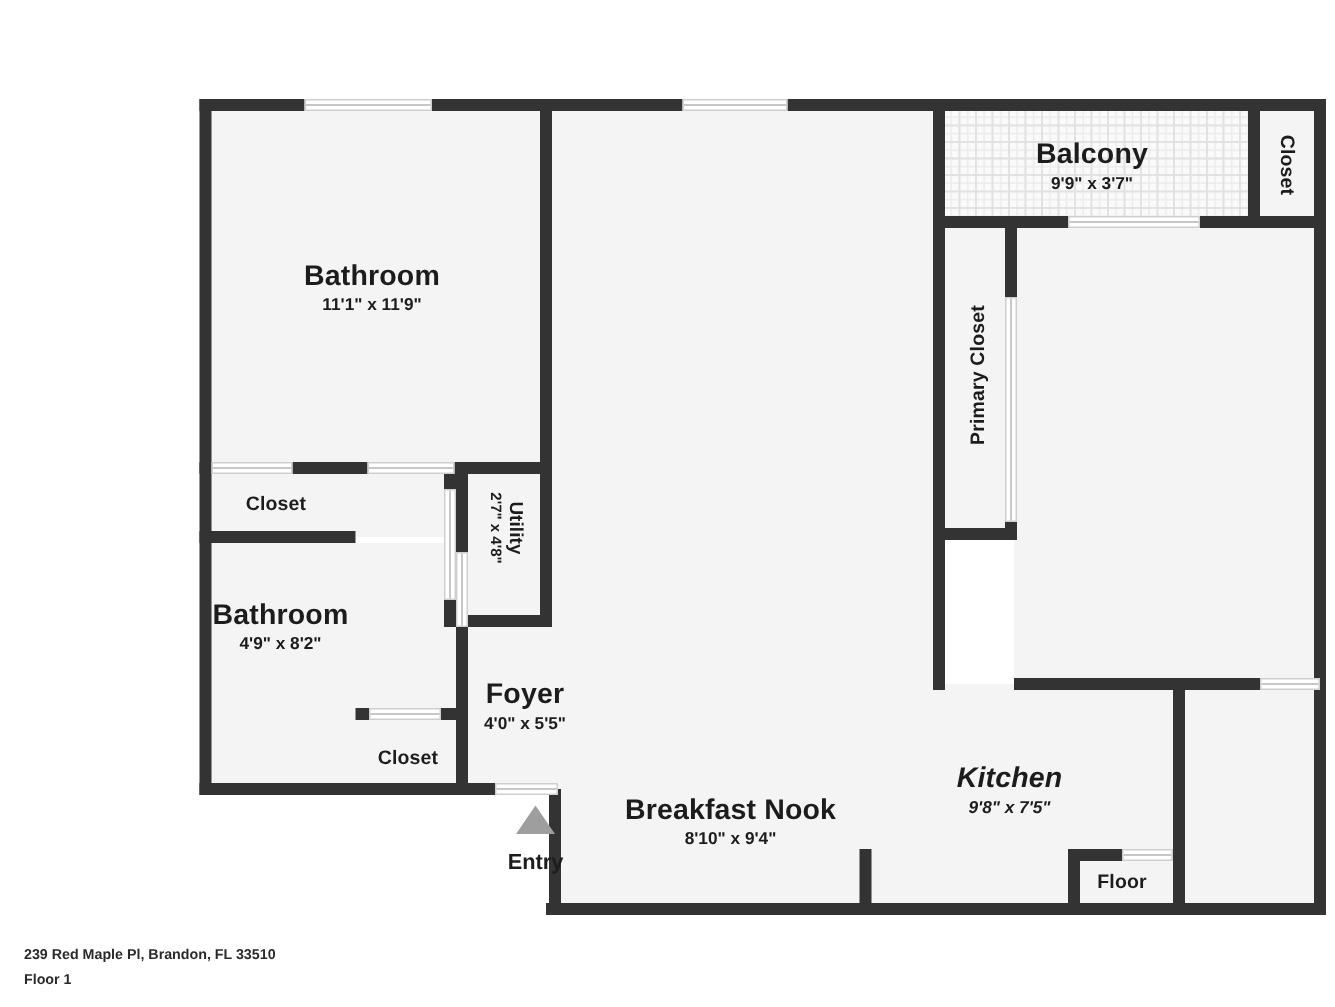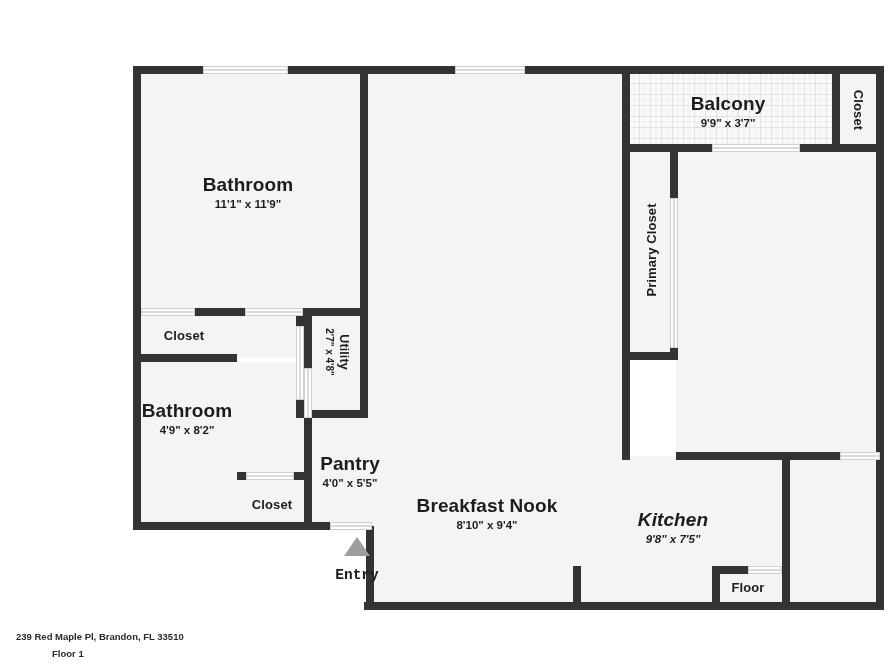--- a/index.html
+++ b/index.html
@@ -128,21 +128,20 @@
     color: #2a2a2a;
     white-space: nowrap;
   }
   #floor-name {
     position: absolute;
     left: 16px; top: 21px;
     font-size: 9.5px;
     font-weight: bold;
     color: #2a2a2a;
     white-space: nowrap;
-    margin-left: 36px;
   }
   #disclaimer {
     position: absolute;
     left: 352px; top: 22px;
     font-size: 7.2px;
     font-weight: bold;
     color: #8a8a8a;
     white-space: nowrap;
   }
 </style>
@@ -279,41 +278,41 @@
     <div class="room-label" style="left:187px; top:418px;">
       <span class="rname">Bathroom</span>
       <span class="rdim">4'9" x 8'2"</span>
     </div>
 
     <div class="room-label small" style="left:272px; top:505px;">
       <span class="rname">Closet</span>
     </div>
 
     <div class="room-label" style="left:350px; top:471px;">
-      <span class="rname">Pantry</span>
+      <span class="rname">Foyer</span>
       <span class="rdim">4'0" x 5'5"</span>
     </div>
 
-    <div class="room-label" style="left:487px; top:513px;">
+    <div class="room-label" style="left:487px; top:548px;">
       <span class="rname">Breakfast Nook</span>
       <span class="rdim">8'10" x 9'4"</span>
     </div>
 
     <div class="room-label" style="left:673px; top:527px;font-style:italic;">
       <span class="rname">Kitchen</span>
       <span class="rdim">9'8" x 7'5"</span>
     </div>
 
     <div class="room-label small" style="left:748px; top:588px;">
       <span class="rname">Floor</span>
     </div>
 
 
     <div id="entry-marker" style="left:344px; top:537px;"></div>
-    <div id="entry-label" style="left:357px; top:567px;font-family:Liberation Mono, monospace;">Entry</div>
+    <div id="entry-label" style="left:357px; top:567px;">Entry</div>
 
   </div>
 
   <div id="footer">
     <div id="address">239 Red Maple Pl, Brandon, FL 33510</div>
     <div id="floor-name">Floor 1</div>
   </div>
 
 </div>
 

